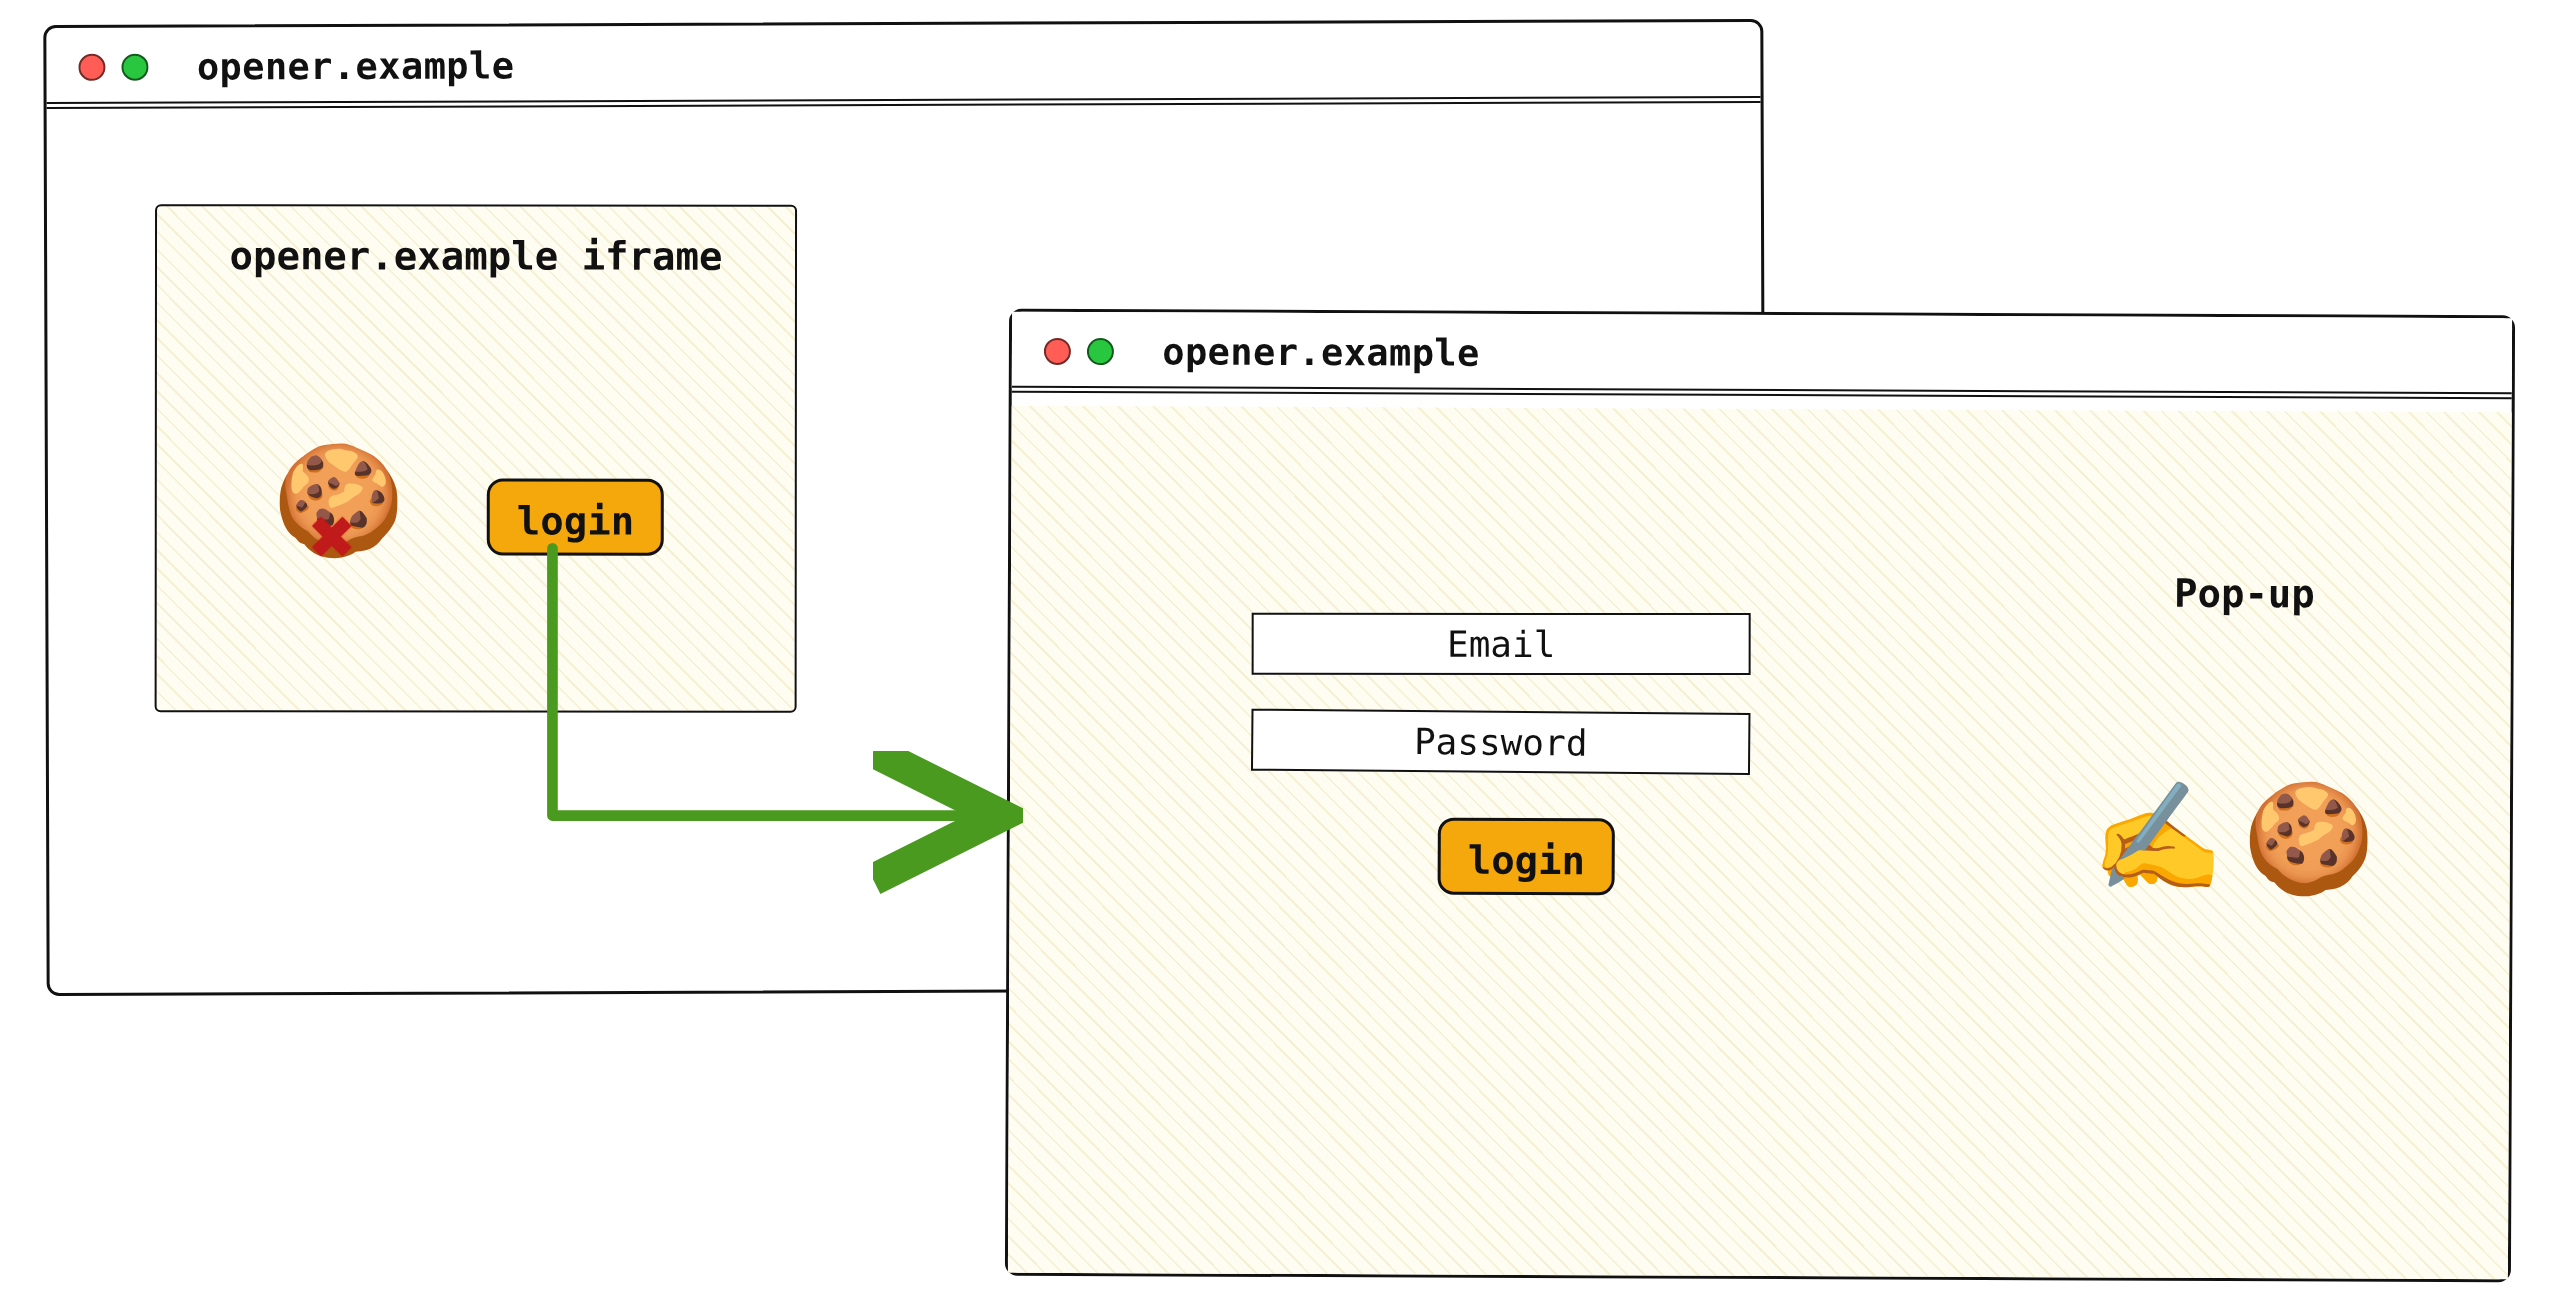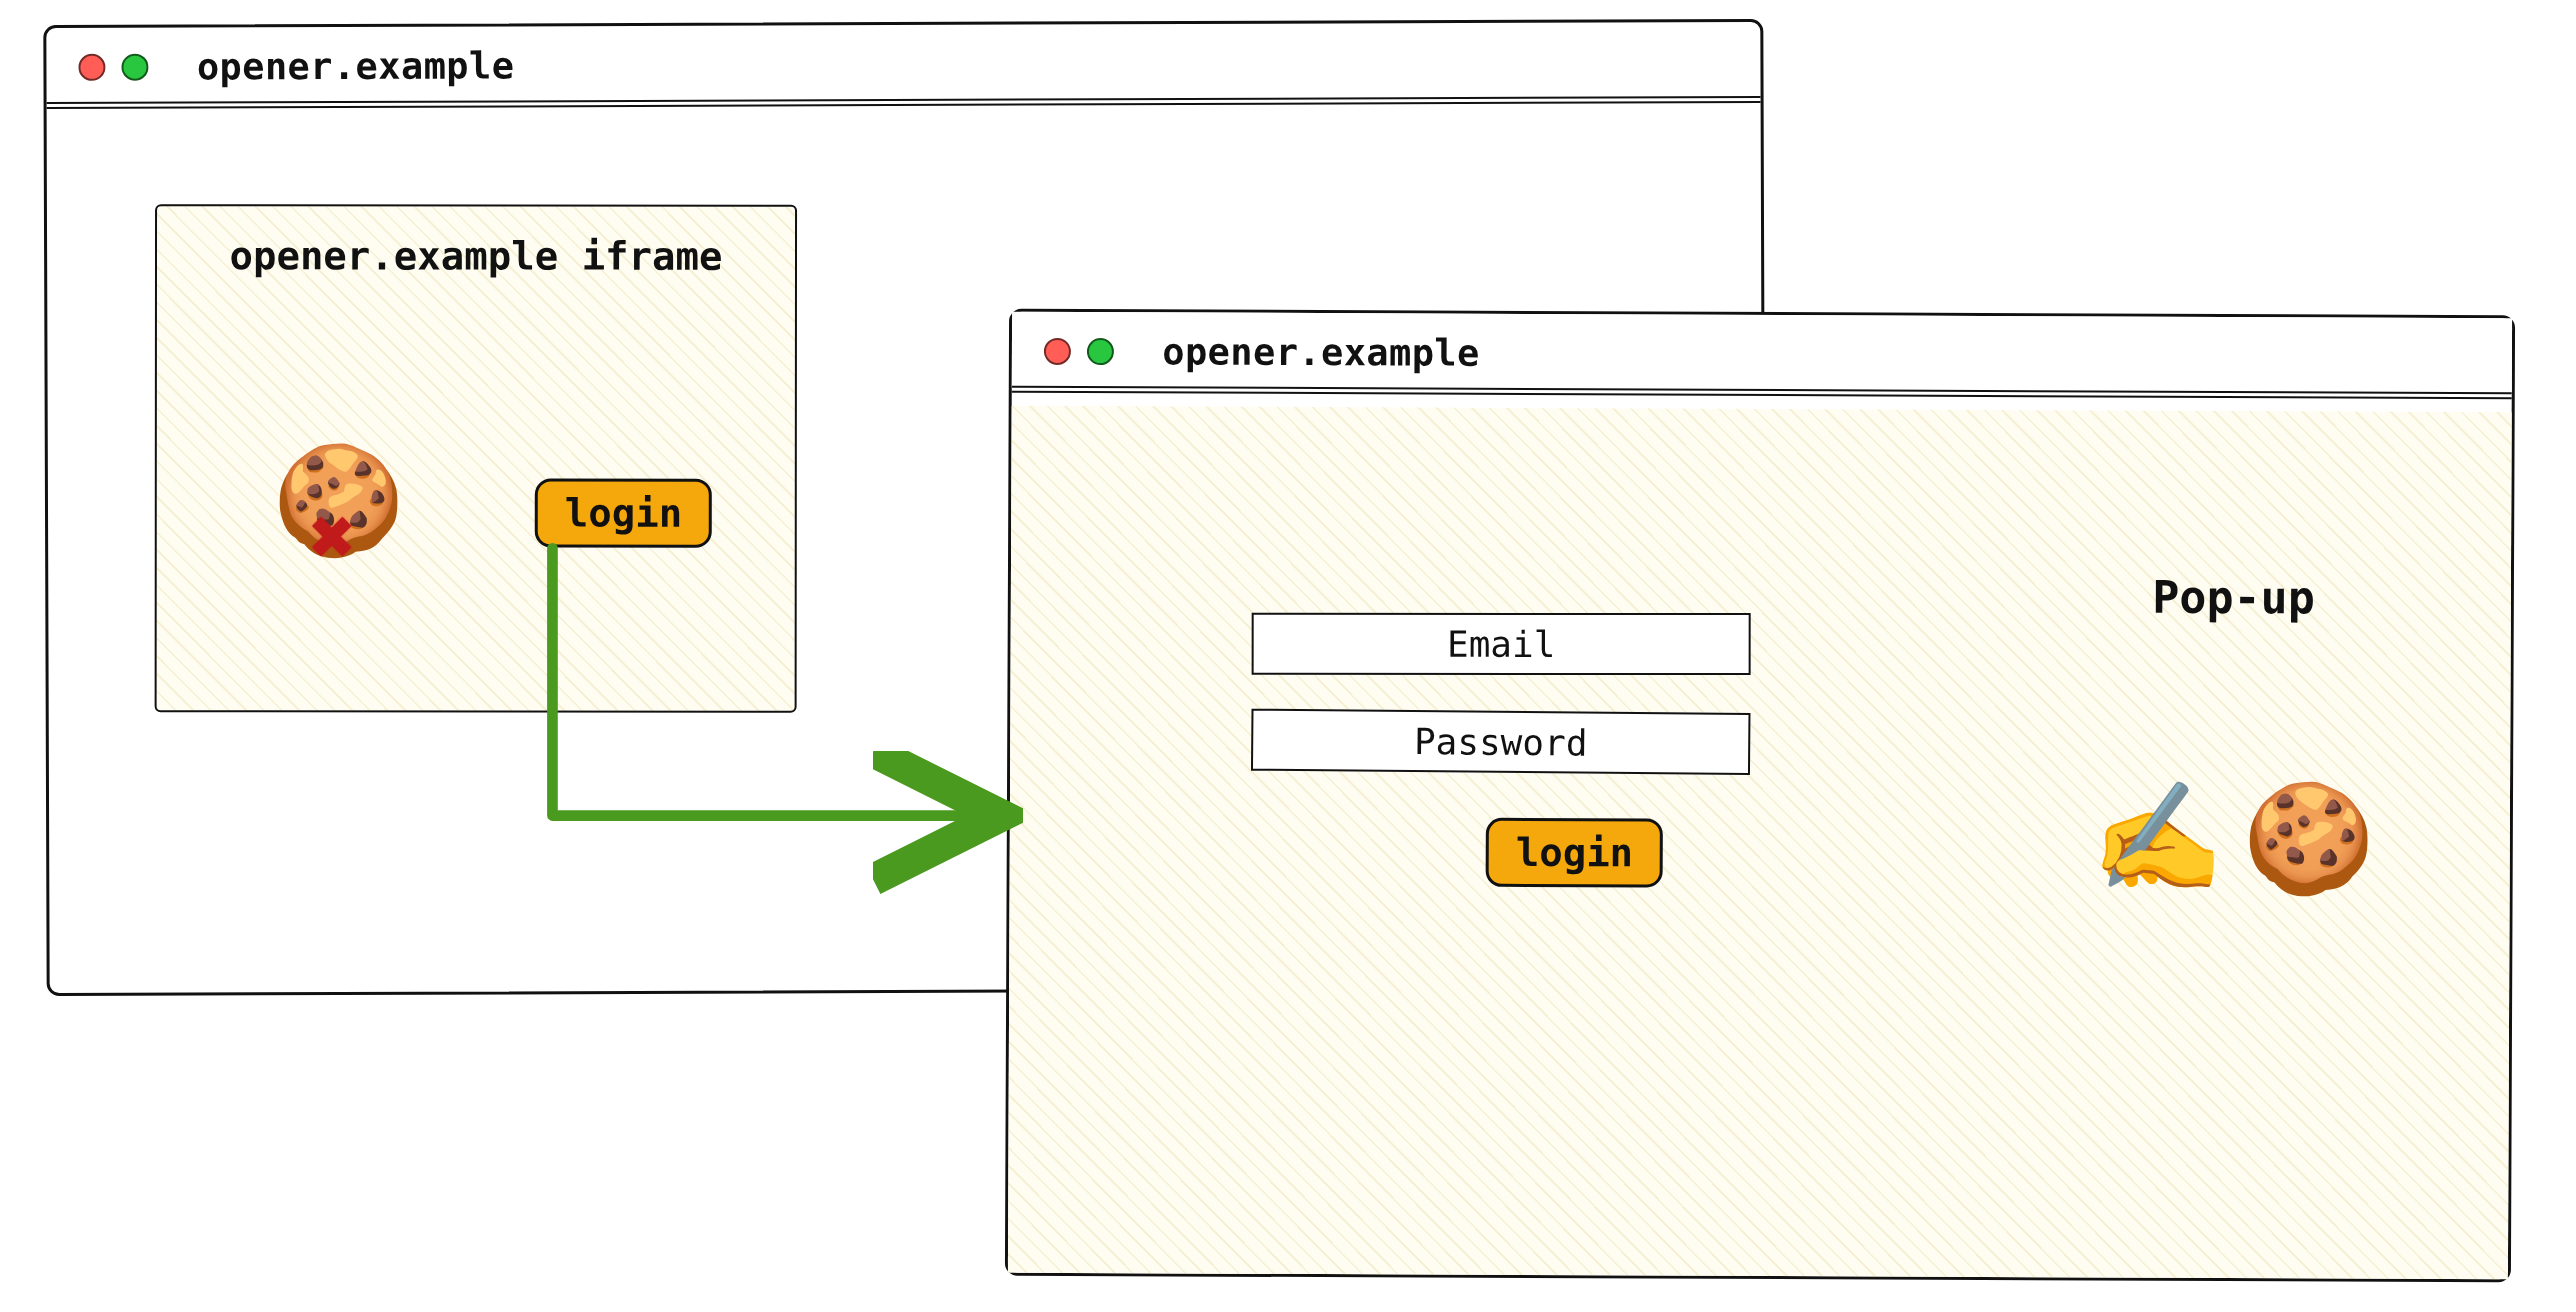--- a/index.html
+++ b/index.html
@@ -86,23 +86,22 @@
 
   .login-btn {
     display: inline-flex;
     align-items: center;
     justify-content: center;
     background: #f5a80c;
     border: 3.6px solid #111;
     border-radius: 16px;
     font-size: 39px;
     font-weight: 700;
-    padding: 9px 27px 9px 27px;
+    padding: 17px 27px 9px 27px;
     cursor: pointer;
-    margin-left: 48px;
   }
 
   .emoji {
     font-size: 89px;
     line-height: 1;
     user-select: none;
   }
   .big-emoji { font-size: 107px; }
 
   .blocked-cookie {
@@ -131,21 +130,21 @@
     width: 499px;
     height: 62px;
     display: flex;
     align-items: center;
     justify-content: center;
     font-size: 36px;
     font-weight: 500;
   }
   .popup-label {
     position: absolute;
-    font-size: 45px;
+    font-size: 39px;
     font-weight: 600;
   }
 
   
   svg.arrow {
     position: absolute;
     overflow: visible;
     pointer-events: none;
   }
 

